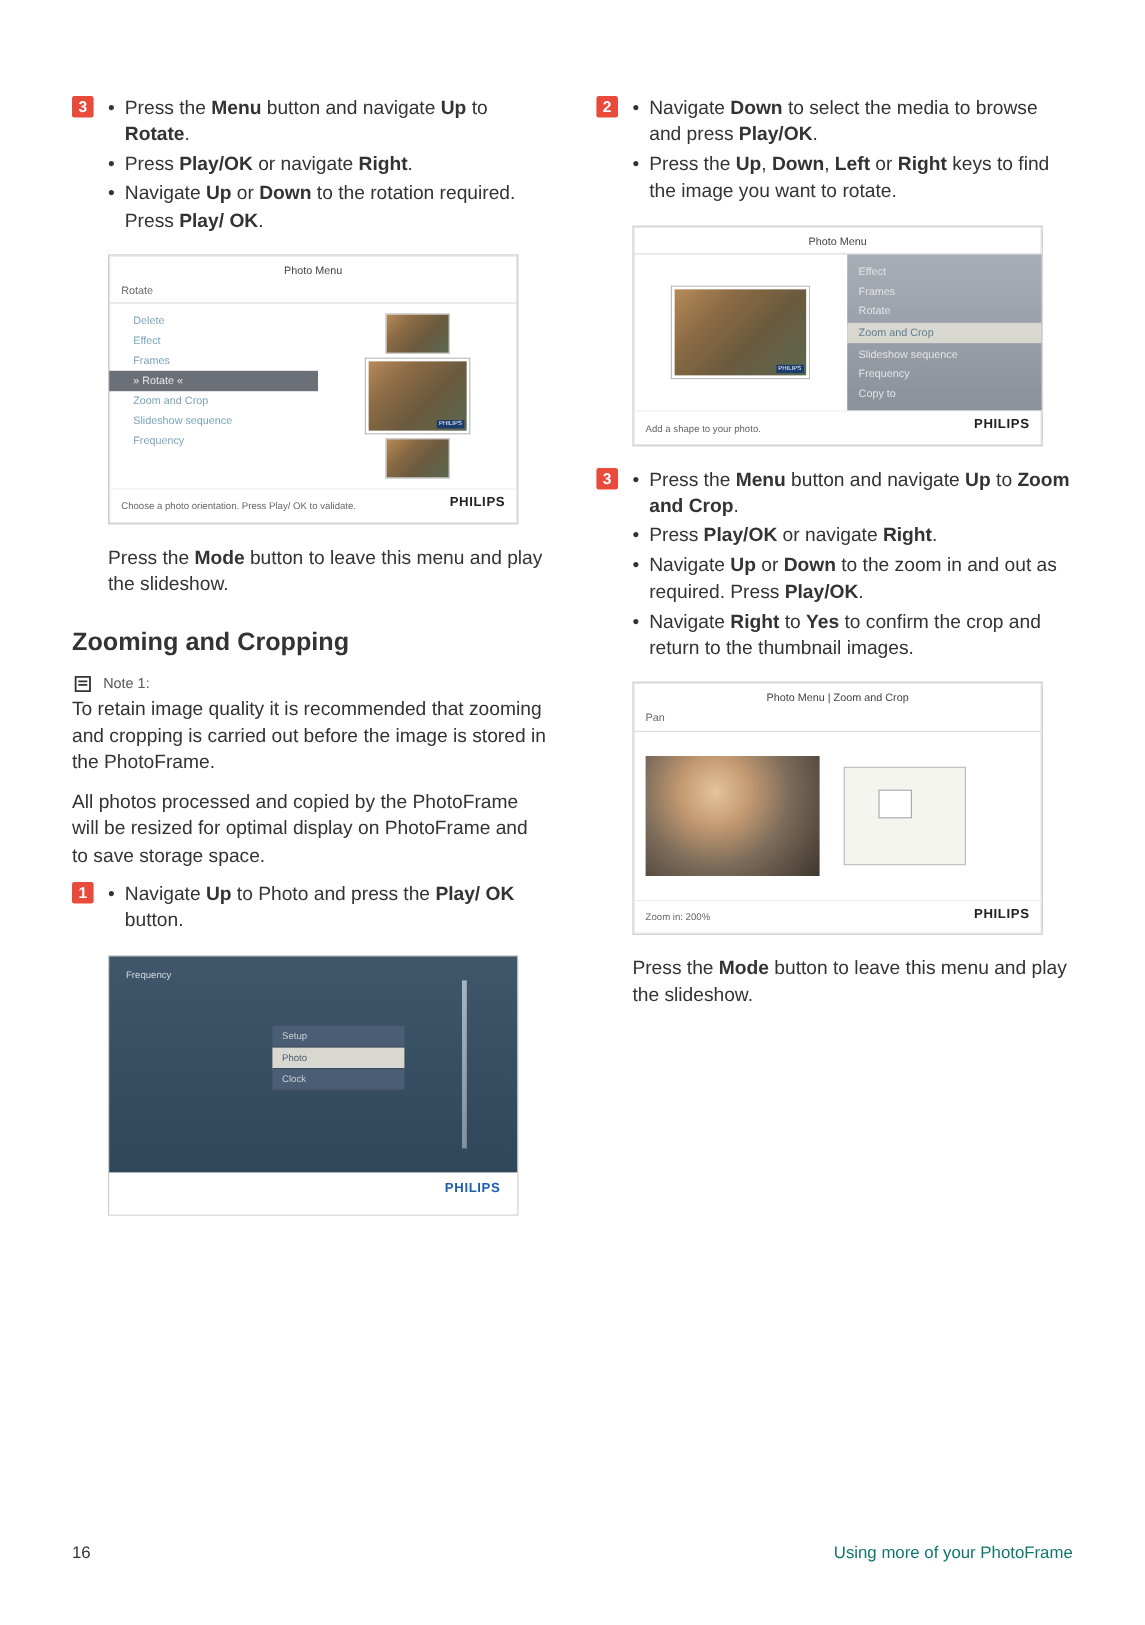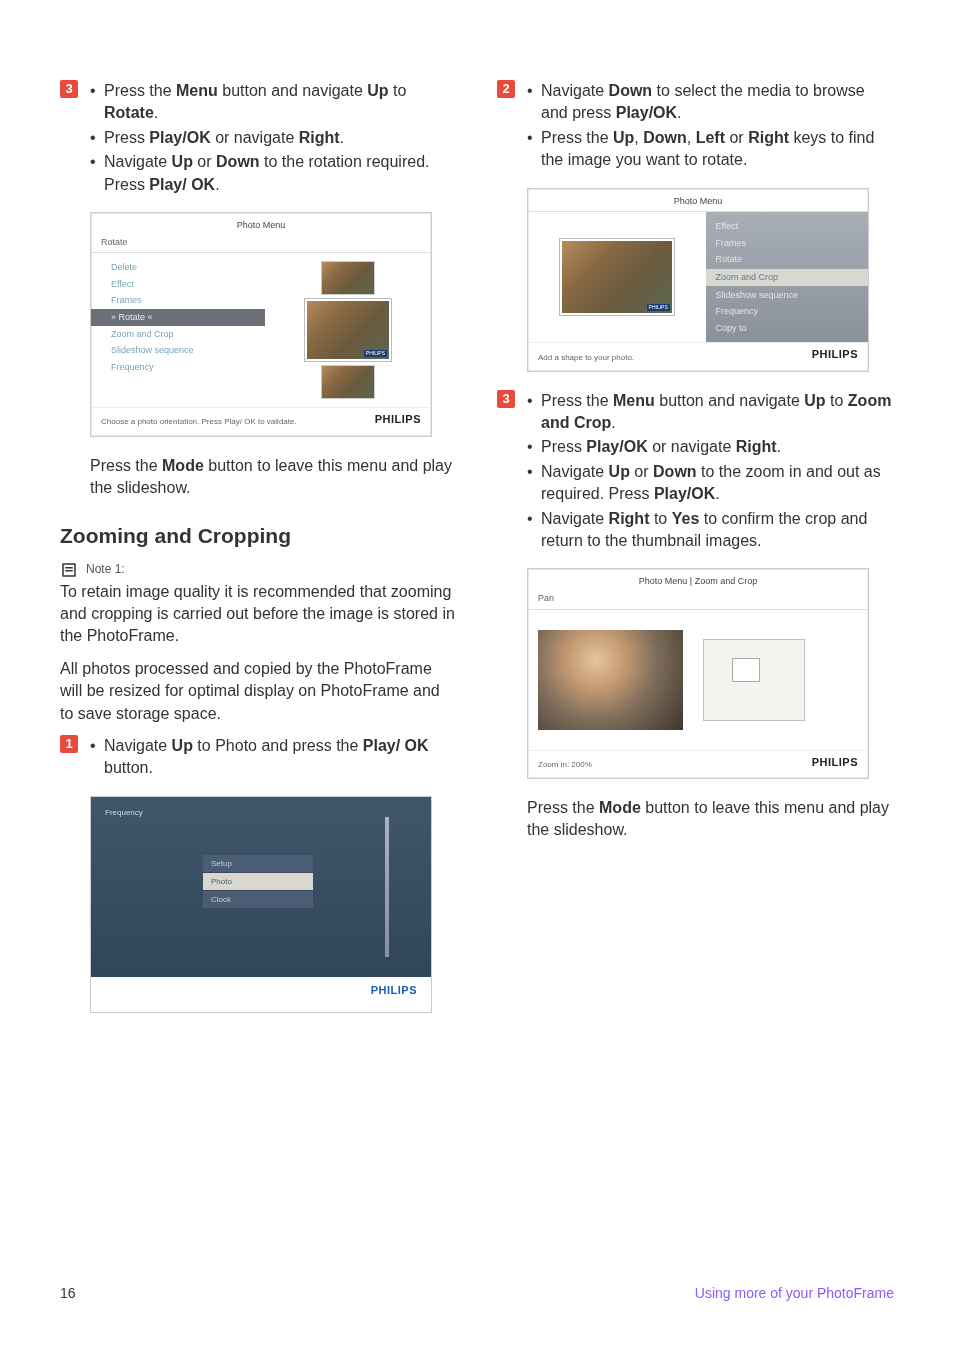--- a/index.html
+++ b/index.html
@@ -199,21 +199,21 @@
     min-height: 180px;
     position: relative;
   }
   .sc3-title {
     color: #cfd7de;
     font-size: 8px;
     padding: 10px 14px;
   }
   .sc3-menu {
     position: absolute;
-    left: 112px;
+    left: 136px;
     top: 58px;
     width: 110px;
   }
   .sc3-menu div {
     background: #4b5d74;
     color: #c8d0d8;
     font-size: 8px;
     padding: 3px 8px;
     border-bottom: 1px solid #3a4a5c;
   }
@@ -267,21 +267,21 @@
   }
   .page-footer {
     display: flex;
     justify-content: space-between;
     align-items: baseline;
     margin-top: auto;
     padding-top: 30px;
     font-size: 14px;
   }
   .footer-right {
-    color: #8b5cf6;
+    color: #0f766e;
   }
 </style>
 </head>
 <body>
 
 <div class="page">
 <div class="columns">
 
 <div class="col">
 

